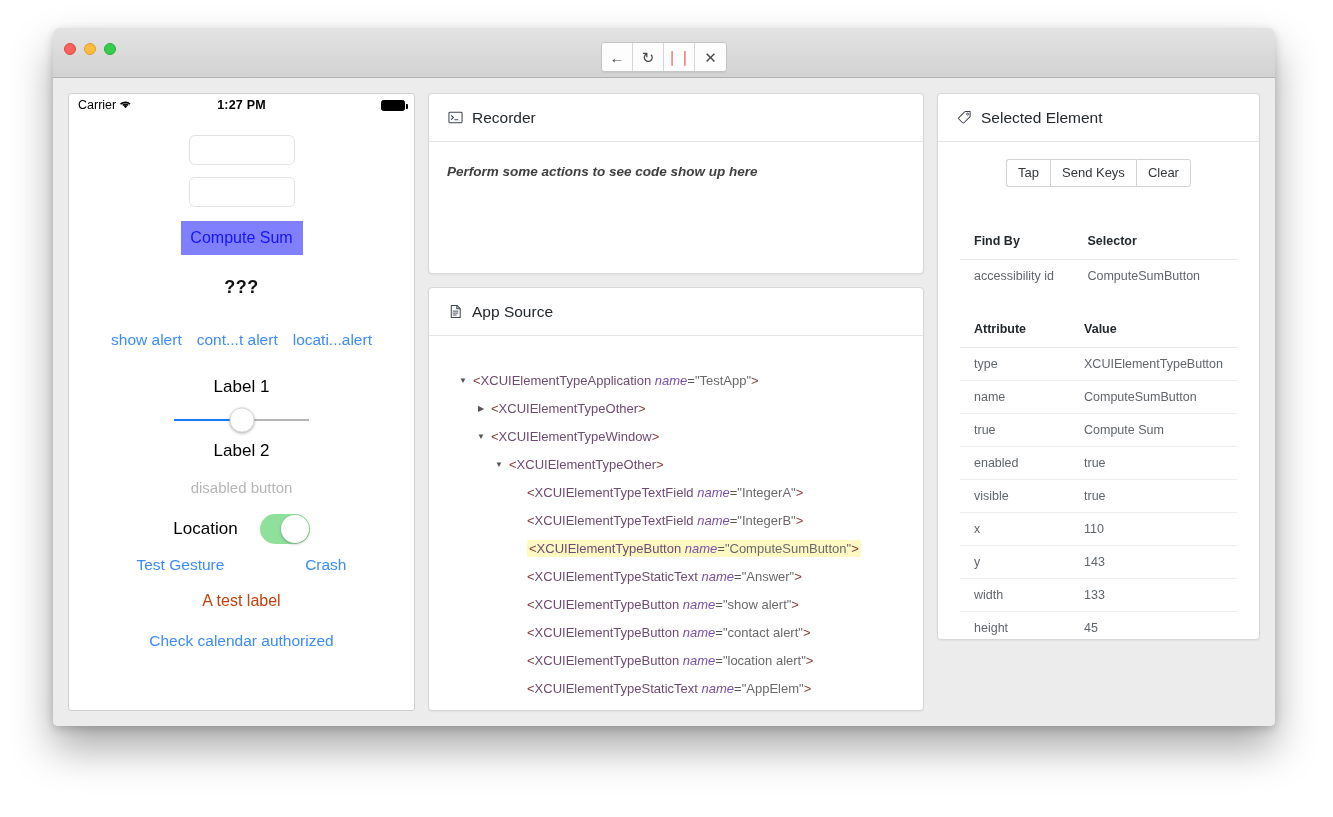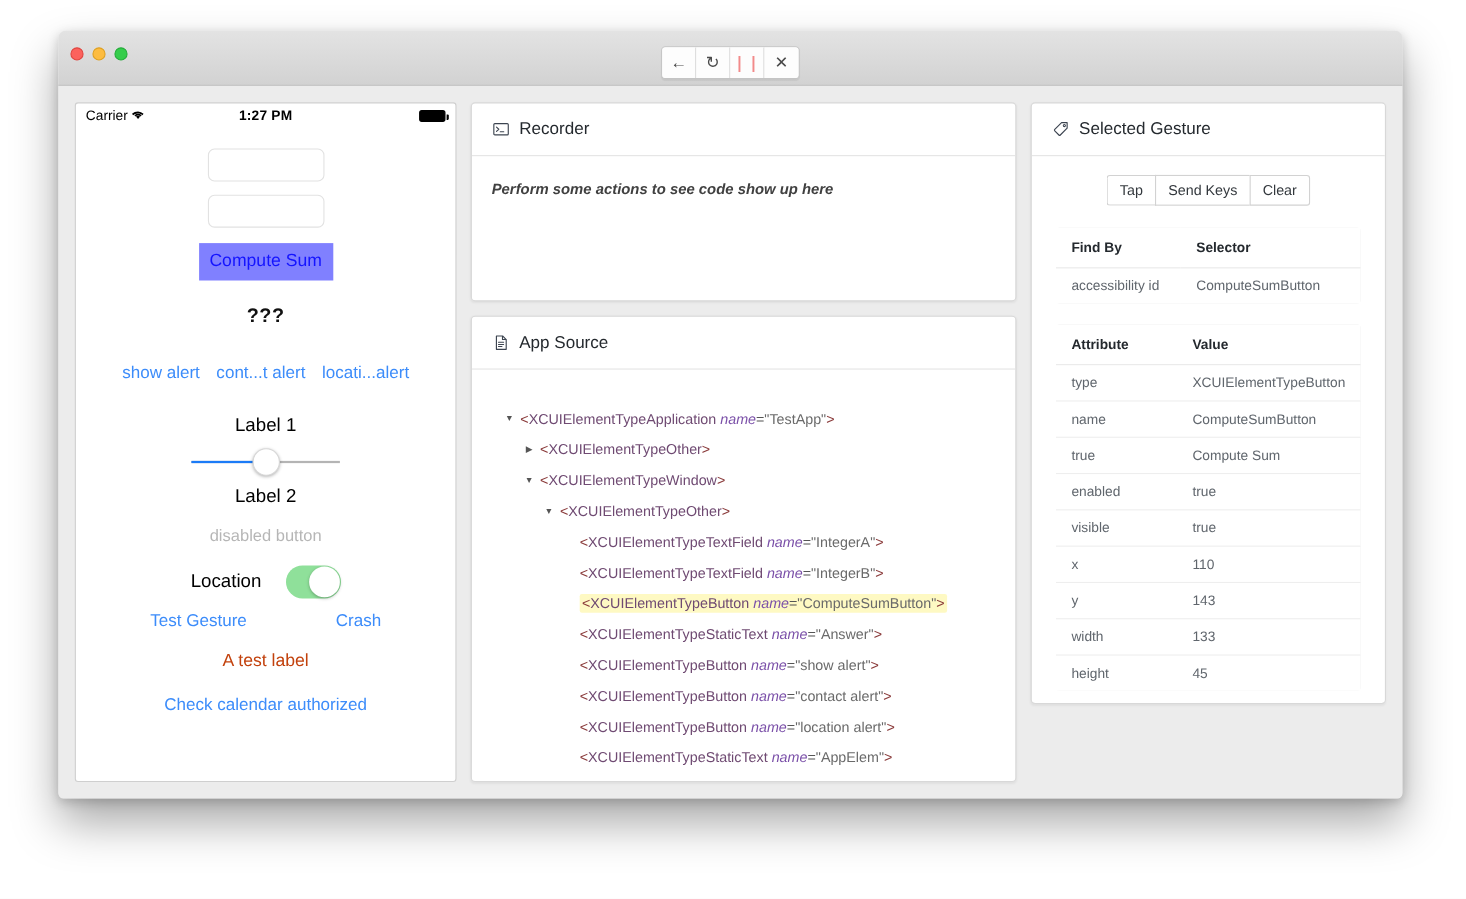--- a/index.html
+++ b/index.html
@@ -326,21 +326,21 @@
     flex: 0 0 323px;
     display: flex;
     flex-direction: column;
   }
   #selected-panel { flex: 0 0 547px; }
   #selected-body { padding: 17px 21px 0 21px; }
 
   .seg-group {
     display: flex;
     justify-content: center;
-    margin-bottom: 19px;
+    margin-bottom: 35px;
   }
   .seg-btn {
     border: 1px solid #d2d2d2;
     border-right: none;
     background: #fff;
     padding: 5px 11px;
     font-size: 13px;
     color: #33383d;
     cursor: pointer;
     line-height: 1.25;
@@ -542,21 +542,21 @@
 
     <div id="right-col">
       <div class="panel" id="selected-panel">
         <div class="panel-header">
           <span class="hicon">
             <svg width="15" height="15" viewBox="0 0 16 16">
                 <path d="M8.6 1.6H14v5.4l-6.6 6.6a1 1 0 0 1-1.4 0L2 9.6a1 1 0 0 1 0-1.4z" fill="none" stroke="#3c4450" stroke-width="1.1" stroke-linejoin="round"></path>
                 <circle cx="11.3" cy="4.4" r="1.05" fill="none" stroke="#3c4450" stroke-width="1"></circle>
               </svg>
           </span>
-          <span>Selected Gesture</span>
+          <span>Selected Element</span>
         </div>
         <div id="selected-body">
 
           <div class="seg-group">
             <button class="seg-btn">Tap</button>
             <button class="seg-btn">Send Keys</button>
             <button class="seg-btn">Clear</button>
           </div>
 
           <table class="data-table">

